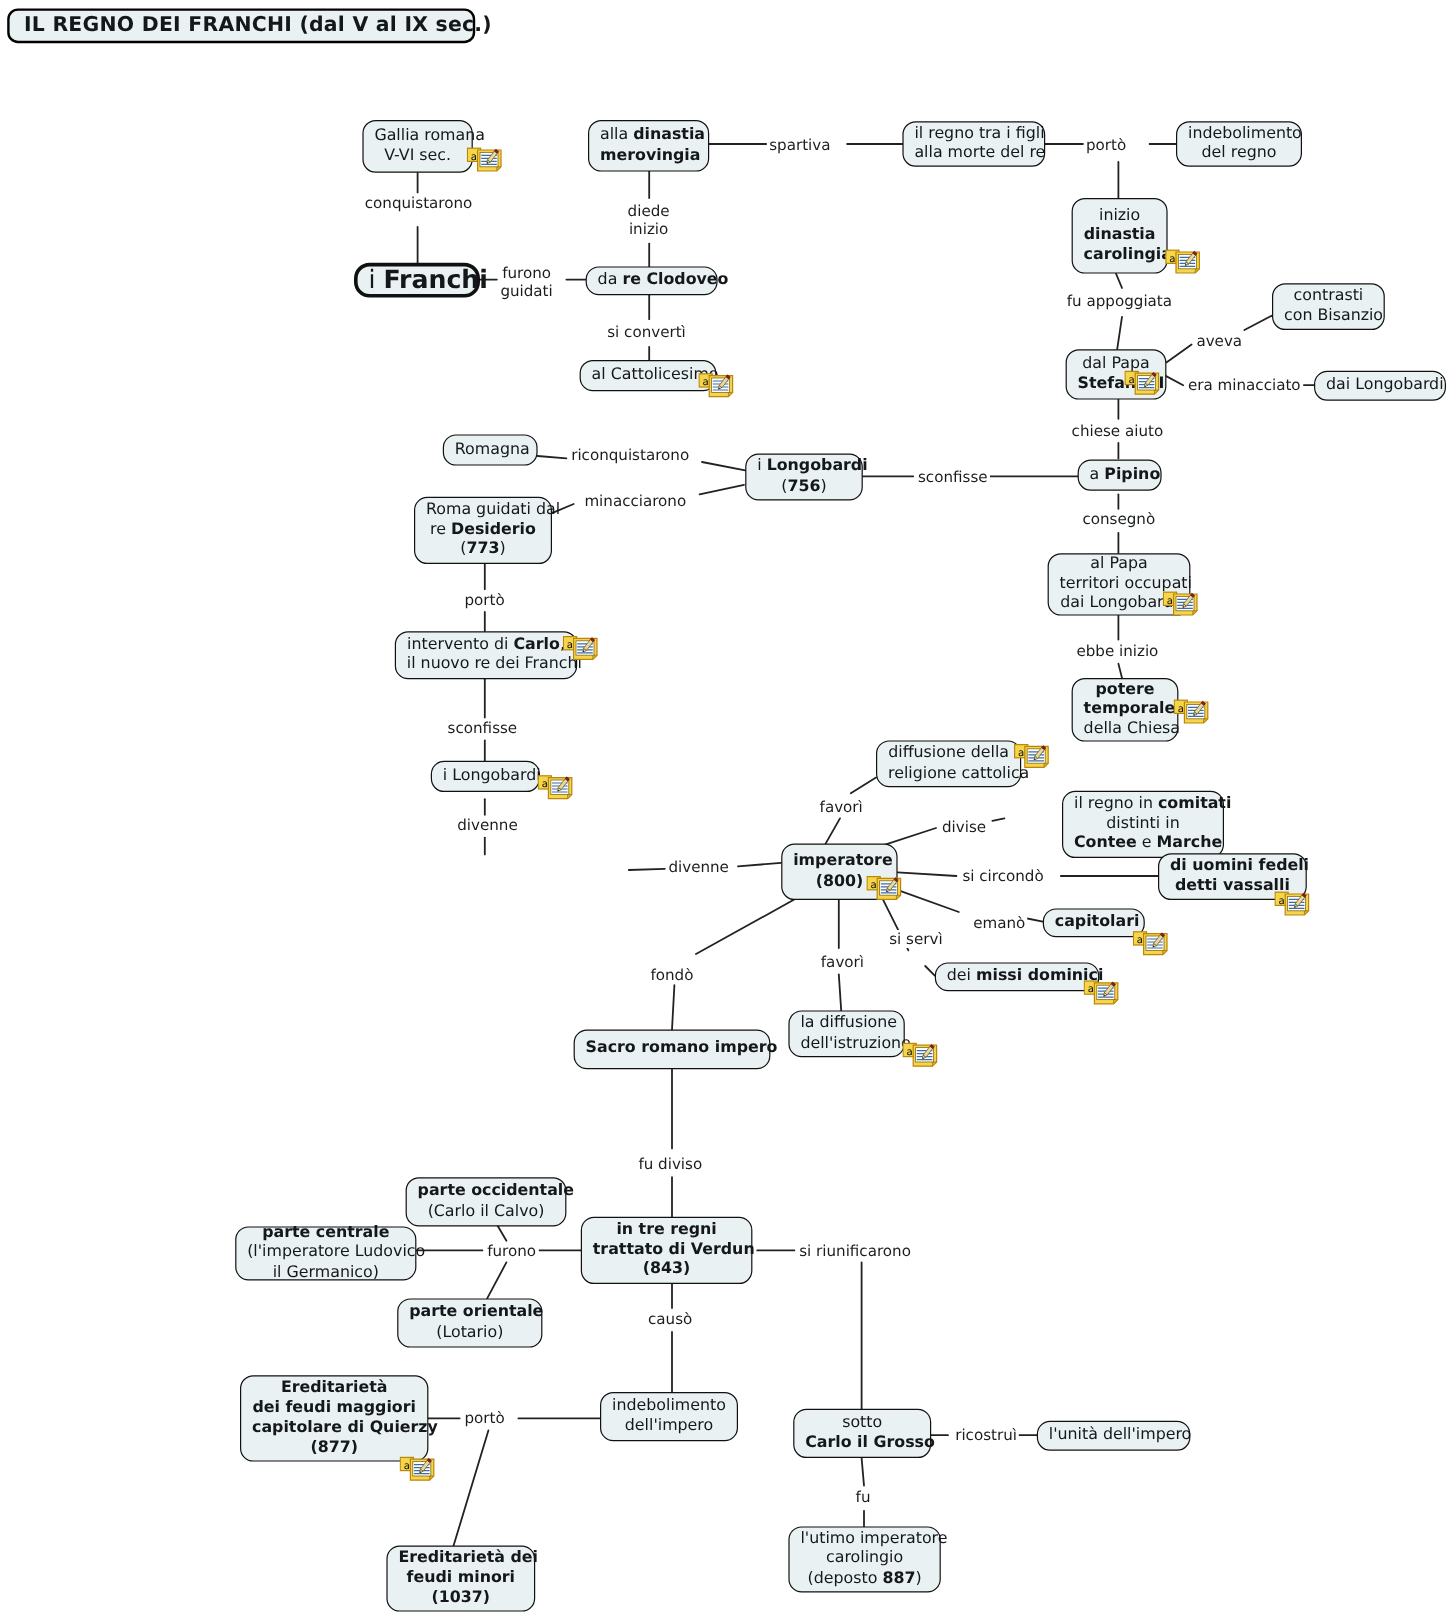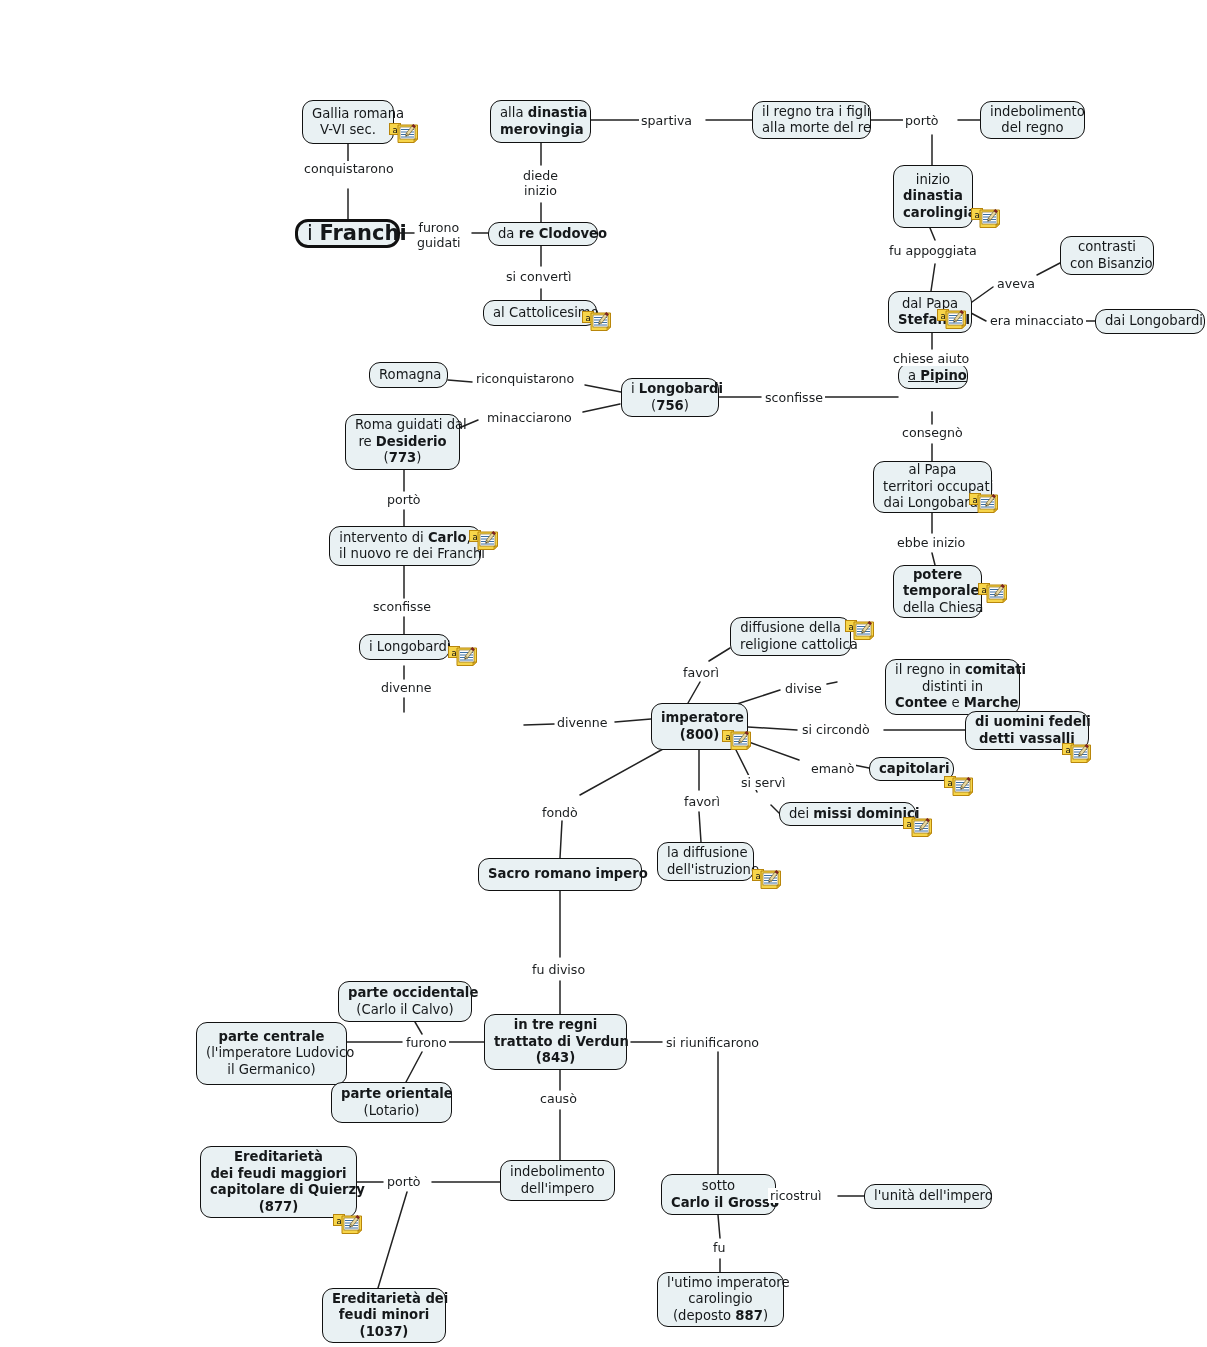--- a/index.html
+++ b/index.html
@@ -195,20 +195,23 @@
       <path d="M 407 1192 L 378 1288"></path>
 
       <path d="M 776 1196 L 790 1196"></path>
       <path d="M 838 1196 L 864 1196"></path>
 
       <path d="M 718 1215 L 720 1238"></path>
       <path d="M 720 1259 L 720 1272"></path>
     </g>
   </svg>
 
+  <div class="node title" style="left:6px; top:7px; width:390px; height:29px;">
+    <span class="txt">IL REGNO DEI FRANCHI  (dal V al IX sec.)</span>
+  </div>
 
   <div class="node" style="left:302px; top:100px; width:92px; height:44px;">
     <span class="txt">Gallia romana<br>V-VI sec.</span>
   </div>
 
   <div class="node" style="left:490px; top:100px; width:101px; height:43px;">
     <span class="txt">alla <b>dinastia</b><br><b>merovingia</b></span>
   </div>
 
   <div class="node" style="left:752px; top:101px; width:119px; height:38px;">
@@ -248,21 +251,21 @@
   </div>
 
   <div class="node" style="left:369px; top:362px; width:79px; height:26px;">
     <span class="txt">Romagna</span>
   </div>
 
   <div class="node" style="left:621px; top:378px; width:98px; height:39px;">
     <span class="txt">i <b>Longobardi</b><br>(<b>756</b>)</span>
   </div>
 
-  <div class="node" style="left:898px; top:363px; width:70px; height:26px;text-decoration:underline;">
+  <div class="node" style="left:898px; top:383px; width:70px; height:26px;">
     <span class="txt">a <b>Pipino</b></span>
   </div>
 
   <div class="node" style="left:345px; top:414px; width:115px; height:56px;">
     <span class="txt">Roma guidati dal<br>re <b>Desiderio</b><br>(<b>773</b>)</span>
   </div>
 
   <div class="node left" style="left:873px; top:461px; width:119px; height:52px;">
     <span class="txt">al Papa<br>territori occupati<br>dai Longobardi</span>
   </div>
@@ -309,21 +312,21 @@
   </div>
 
   <div class="node" style="left:478px; top:858px; width:164px; height:33px;">
     <span class="txt"><b>Sacro romano impero</b></span>
   </div>
 
   <div class="node left" style="left:338px; top:981px; width:134px; height:41px;">
     <span class="txt"><b>parte occidentale</b><br>(Carlo il Calvo)</span>
   </div>
 
-  <div class="node left" style="left:196px; top:1022px; width:151px; height:63px;">
+  <div class="node left" style="left:196px; top:1022px; width:151px; height:45px;">
     <span class="txt"><b>parte centrale</b><br>(l'imperatore Ludovico<br>il Germanico)</span>
   </div>
 
   <div class="node left" style="left:331px; top:1082px; width:121px; height:41px;">
     <span class="txt"><b>parte orientale</b><br>(Lotario)</span>
   </div>
 
   <div class="node left" style="left:484px; top:1014px; width:143px; height:56px;">
     <span class="txt"><b>in tre regni</b><br><b>trattato di Verdun</b><br><b>(843)</b></span>
   </div>
@@ -376,21 +379,21 @@
   <div class="elabel" style="left:800px; top:722px;">si circondò</div>
   <div class="elabel" style="left:809px; top:761px;">emanò</div>
   <div class="elabel" style="left:739px; top:775px;">si servì</div>
   <div class="elabel" style="left:682px; top:794px;">favorì</div>
   <div class="elabel" style="left:540px; top:805px;">fondò</div>
   <div class="elabel" style="left:530px; top:962px;">fu diviso</div>
   <div class="elabel" style="left:404px; top:1035px;">furono</div>
   <div class="elabel" style="left:664px; top:1035px;">si riunificarono</div>
   <div class="elabel" style="left:538px; top:1091px;">causò</div>
   <div class="elabel" style="left:385px; top:1174px;">portò</div>
-  <div class="elabel" style="left:768px; top:1188px;">ricostruì</div>
+  <div class="elabel" style="left:794px; top:1188px;">ricostruì</div>
   <div class="elabel" style="left:711px; top:1240px;">fu</div>
 
   <div class="noteicon" style="left:389px; top:122px;">
 <svg viewBox="0 0 30 22" width="30" height="22" xmlns="http://www.w3.org/2000/svg">
   <rect x="0.5" y="1.5" width="11" height="11" fill="#f7d54a" stroke="#b8860b" stroke-width="1"></rect>
   <text x="6" y="11" font-family="DejaVu Sans, sans-serif" font-size="8.5" text-anchor="middle" fill="#111">a</text>
   <path d="M9 3 H28.5 V17 L25 20.5 H9 Z" fill="#f7d54a" stroke="#b8860b" stroke-width="1"></path>
   <path d="M25 20.5 V17 H28.5 Z" fill="#e0b326" stroke="#b8860b" stroke-width="0.8"></path>
   <rect x="11" y="5" width="15" height="12" fill="#ffffff" stroke="#8a6d1d" stroke-width="0.7"></rect>
   <g stroke="#3a6ea5" stroke-width="1">

